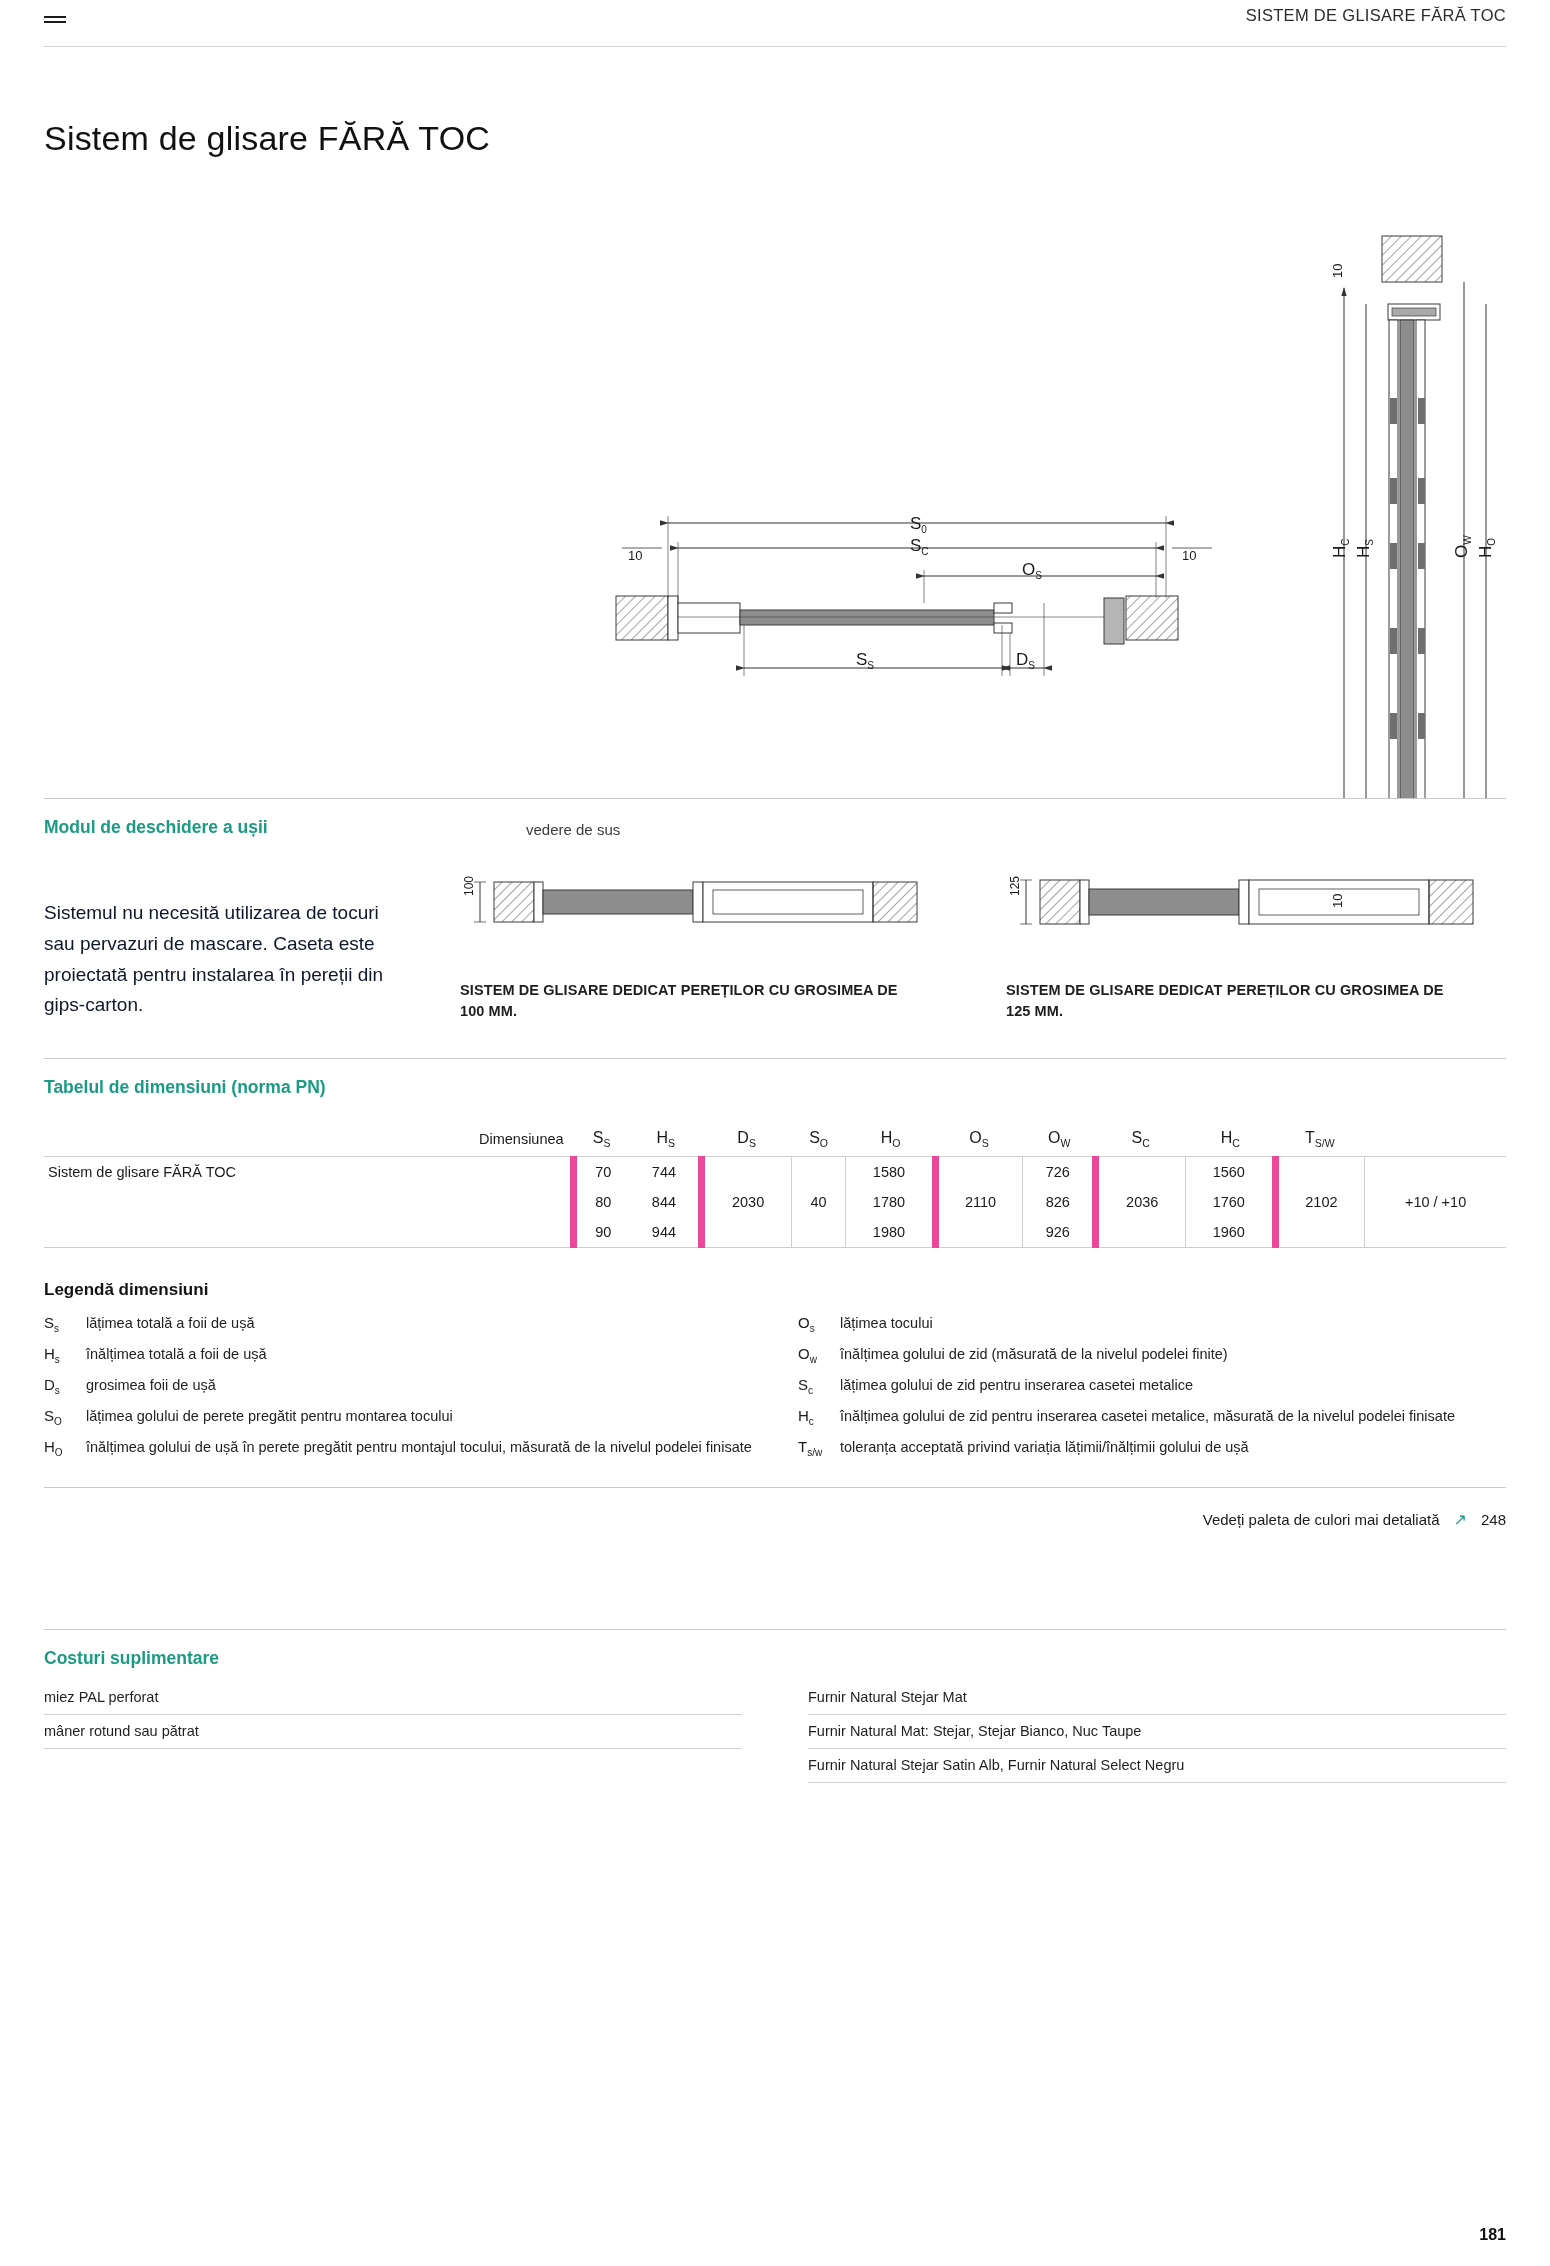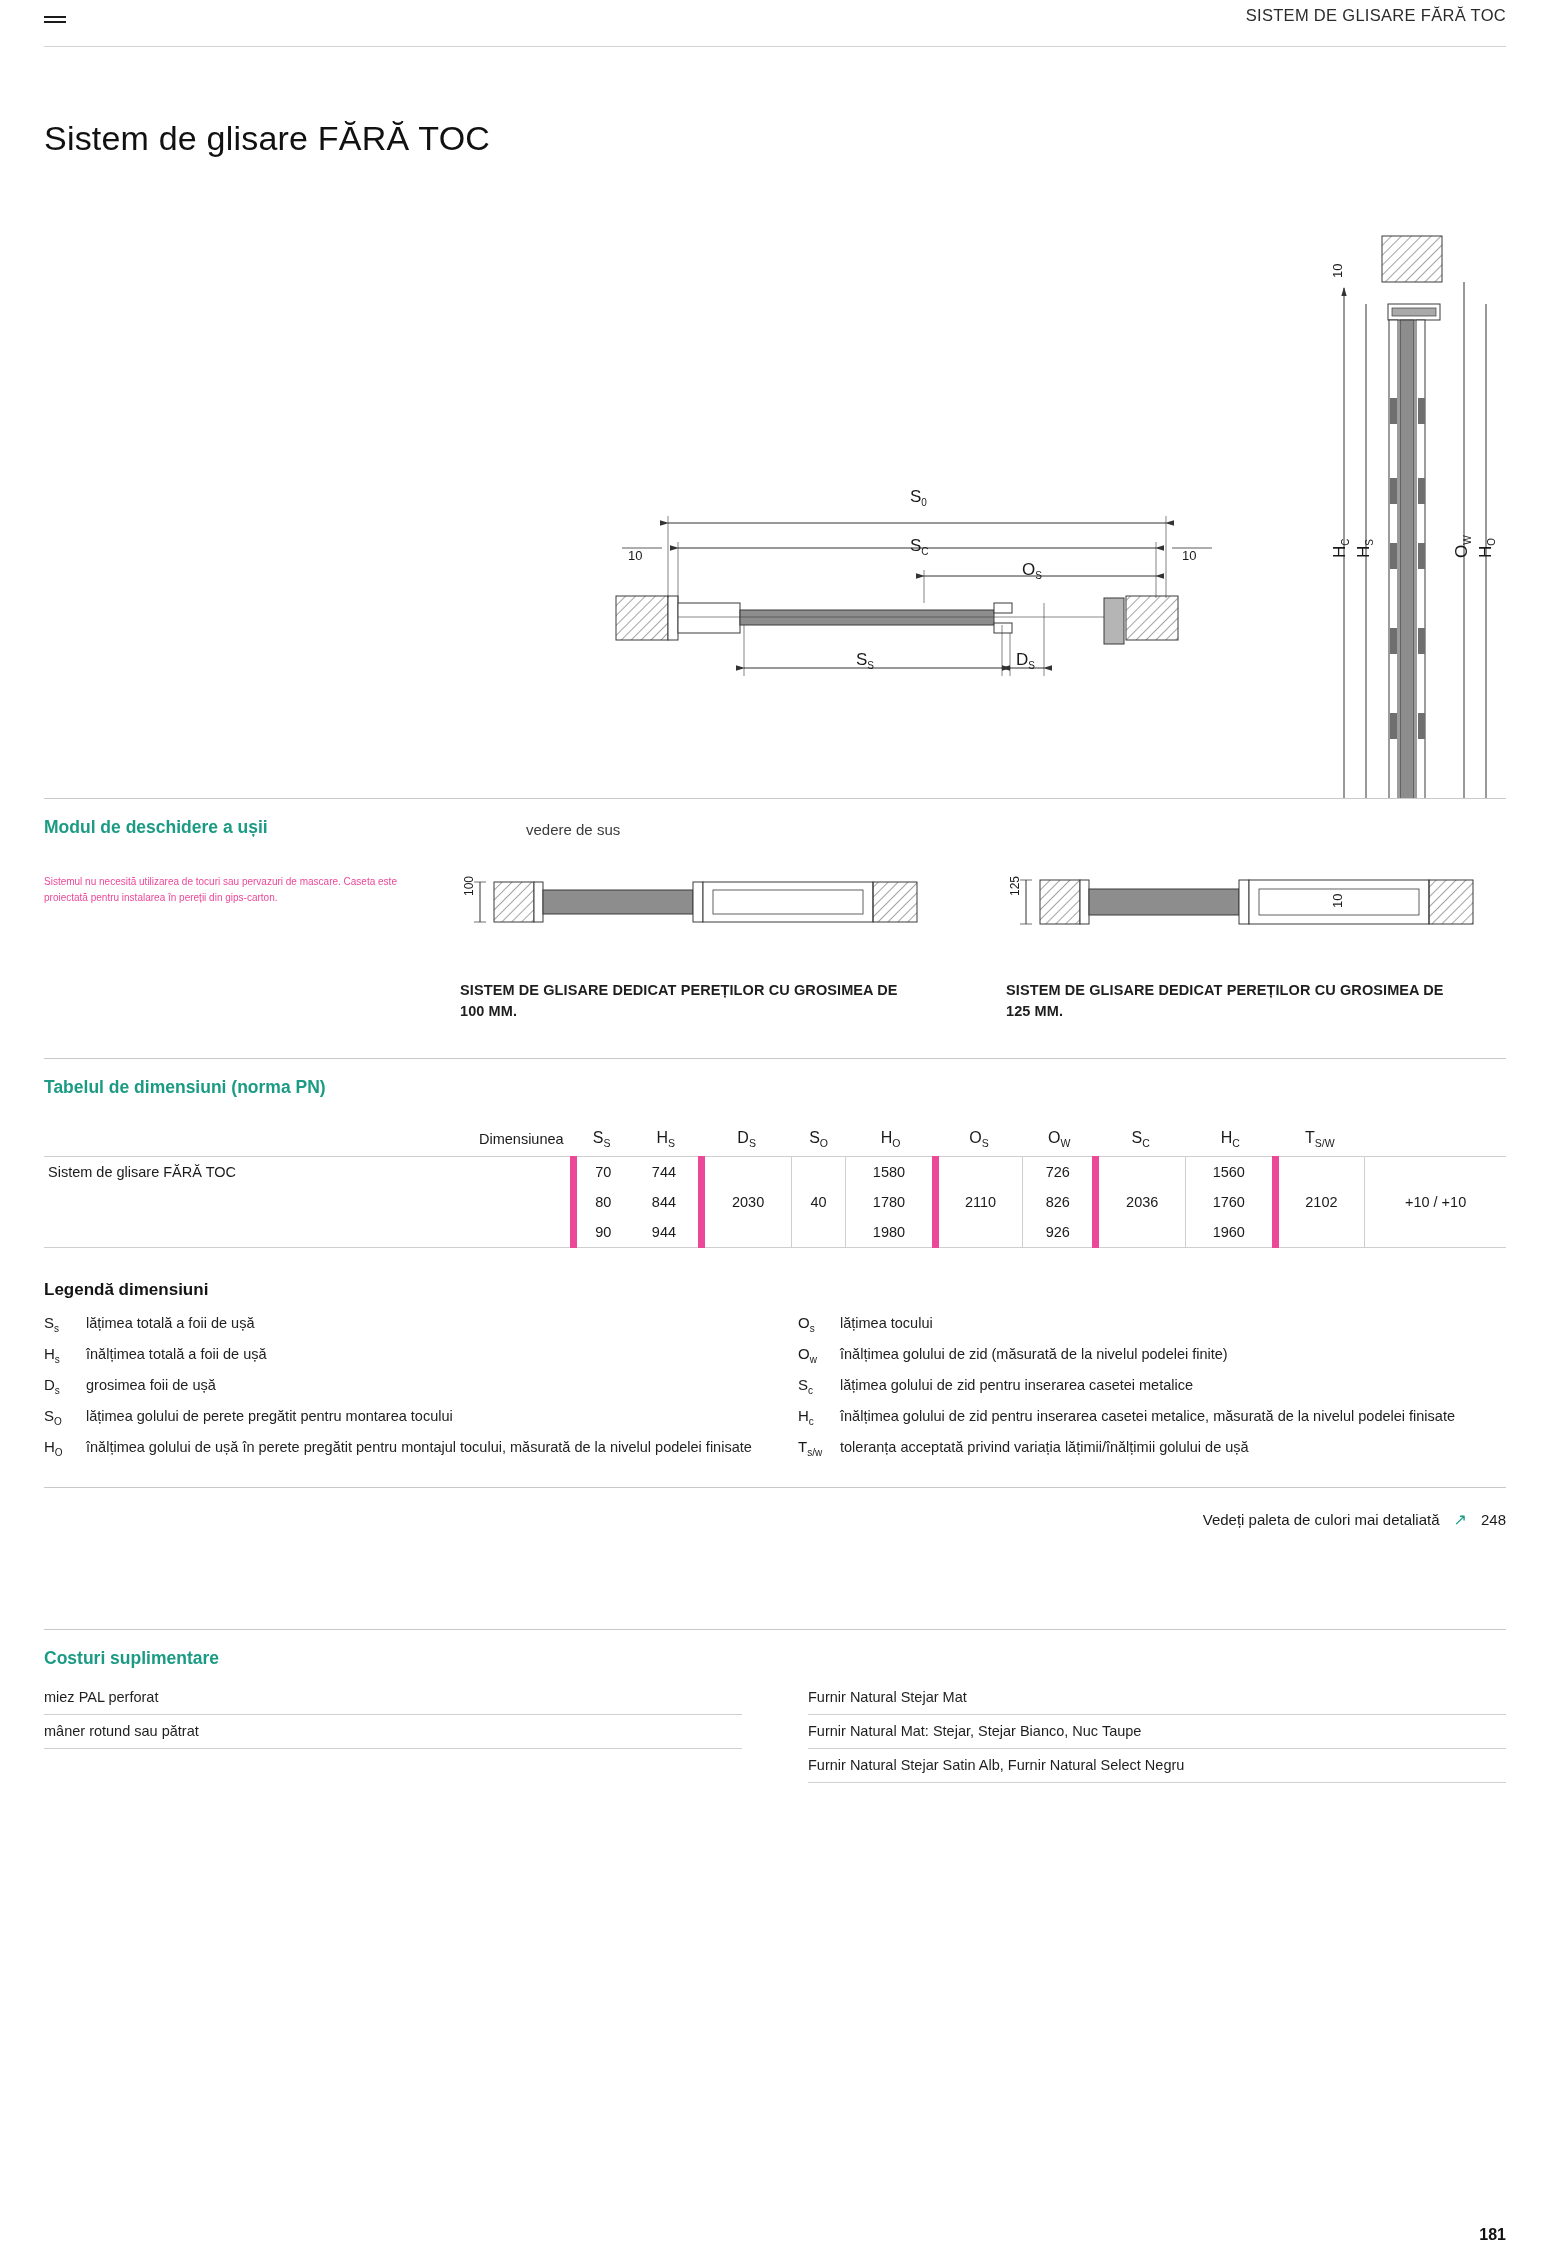--- a/index.html
+++ b/index.html
@@ -81,23 +81,24 @@
     padding-top: 18px;
   }
   .two-col {
     display: flex;
     gap: 12px;
     padding-top: 22px;
   }
   .col-left {
     width: 470px;
     padding-right: 40px;
-    font-size: 10px;
+    font-size: 19px;
     line-height: 1.62;
-    color: #ec4899;
+    color: #0f172a;
+    margin-top: 24px;
   }
   .sub-label {
     font-size: 15px;
     color: #3b3b3b;
   }
   .caption {
     font-size: 14.5px;
     font-weight: 700;
     line-height: 1.45;
     color: #1e1e1e;
@@ -283,21 +284,21 @@
         <line x1="634" y1="444" x2="634" y2="505"></line>
         <line x1="1112" y1="444" x2="1112" y2="500"></line>
         <line x1="880" y1="472" x2="880" y2="505"></line>
         <line x1="700" y1="527" x2="700" y2="578"></line>
         <line x1="958" y1="527" x2="958" y2="578"></line>
         <line x1="966" y1="535" x2="966" y2="578"></line>
         <line x1="1000" y1="505" x2="1000" y2="578"></line>
       </g>
     </svg>
 
-    <div style="position:absolute;left:866px;top:389px;font-size:17px;">
+    <div style="position:absolute;left:866px;top:416px;font-size:17px;">
       <span>S</span><sub style="font-size:10px">0</sub>
     </div>
     <div style="position:absolute;left:866px;top:438px;font-size:17px;">
       <span>S</span><sub style="font-size:10px">C</sub>
     </div>
     <div style="position:absolute;left:978px;top:462px;font-size:17px;">
       <span>O</span><sub style="font-size:10px">S</sub>
     </div>
     <div style="position:absolute;left:812px;top:552px;font-size:17px;">
       <span>S</span><sub style="font-size:10px">S</sub>

